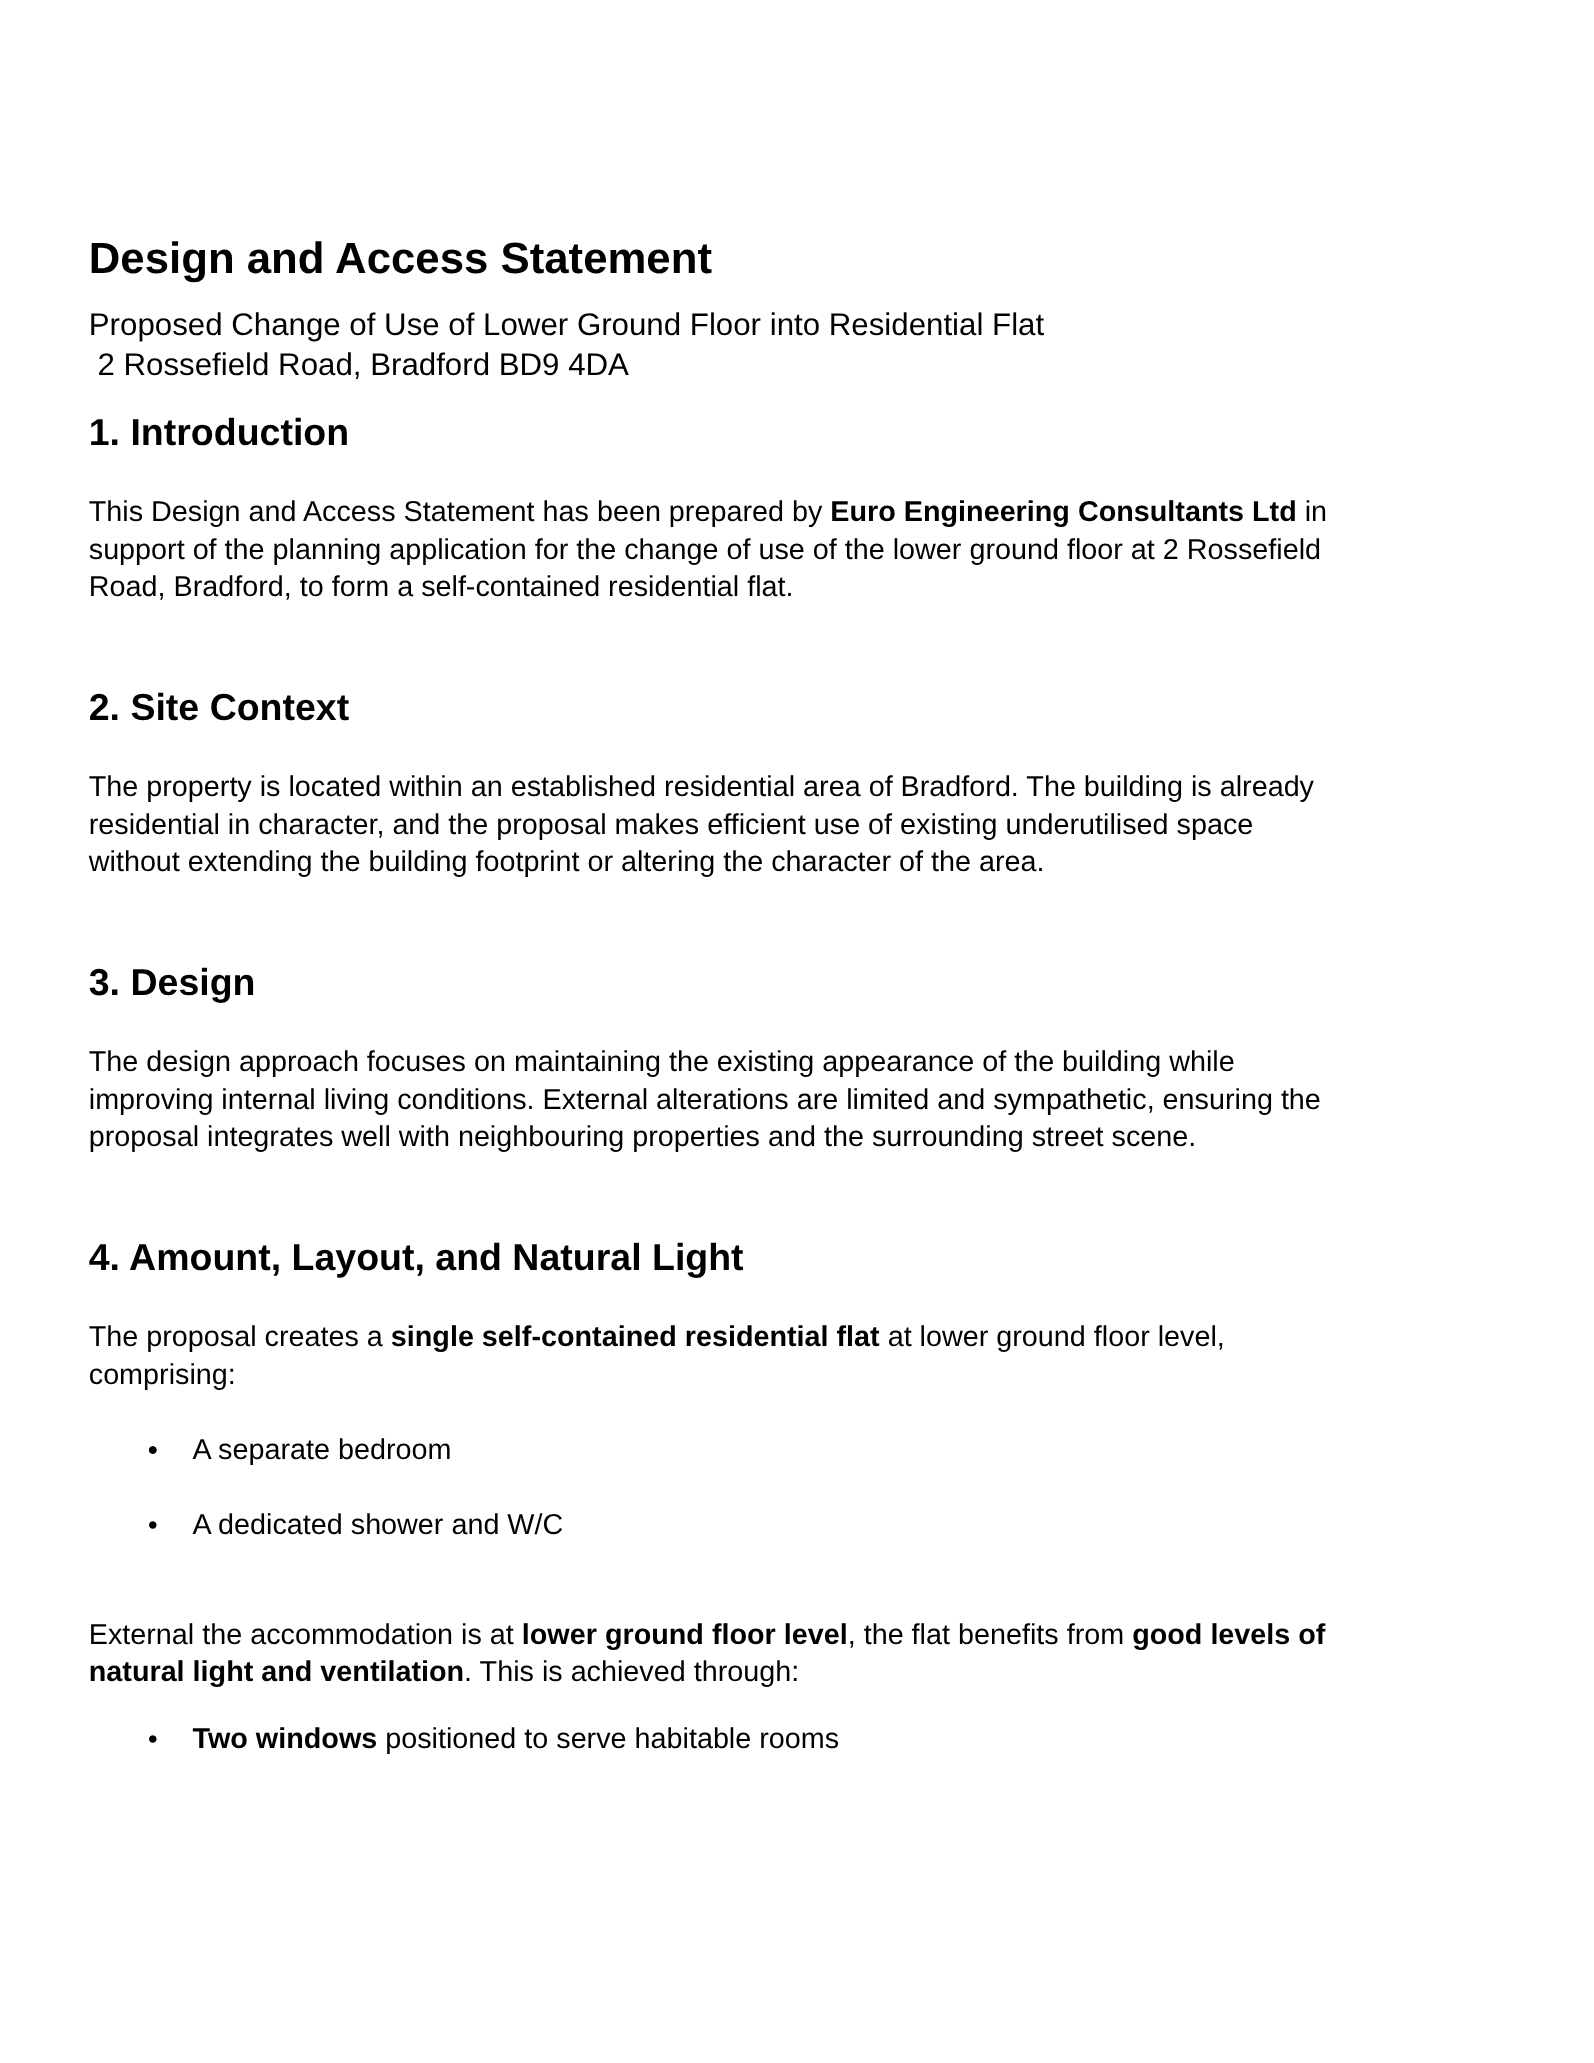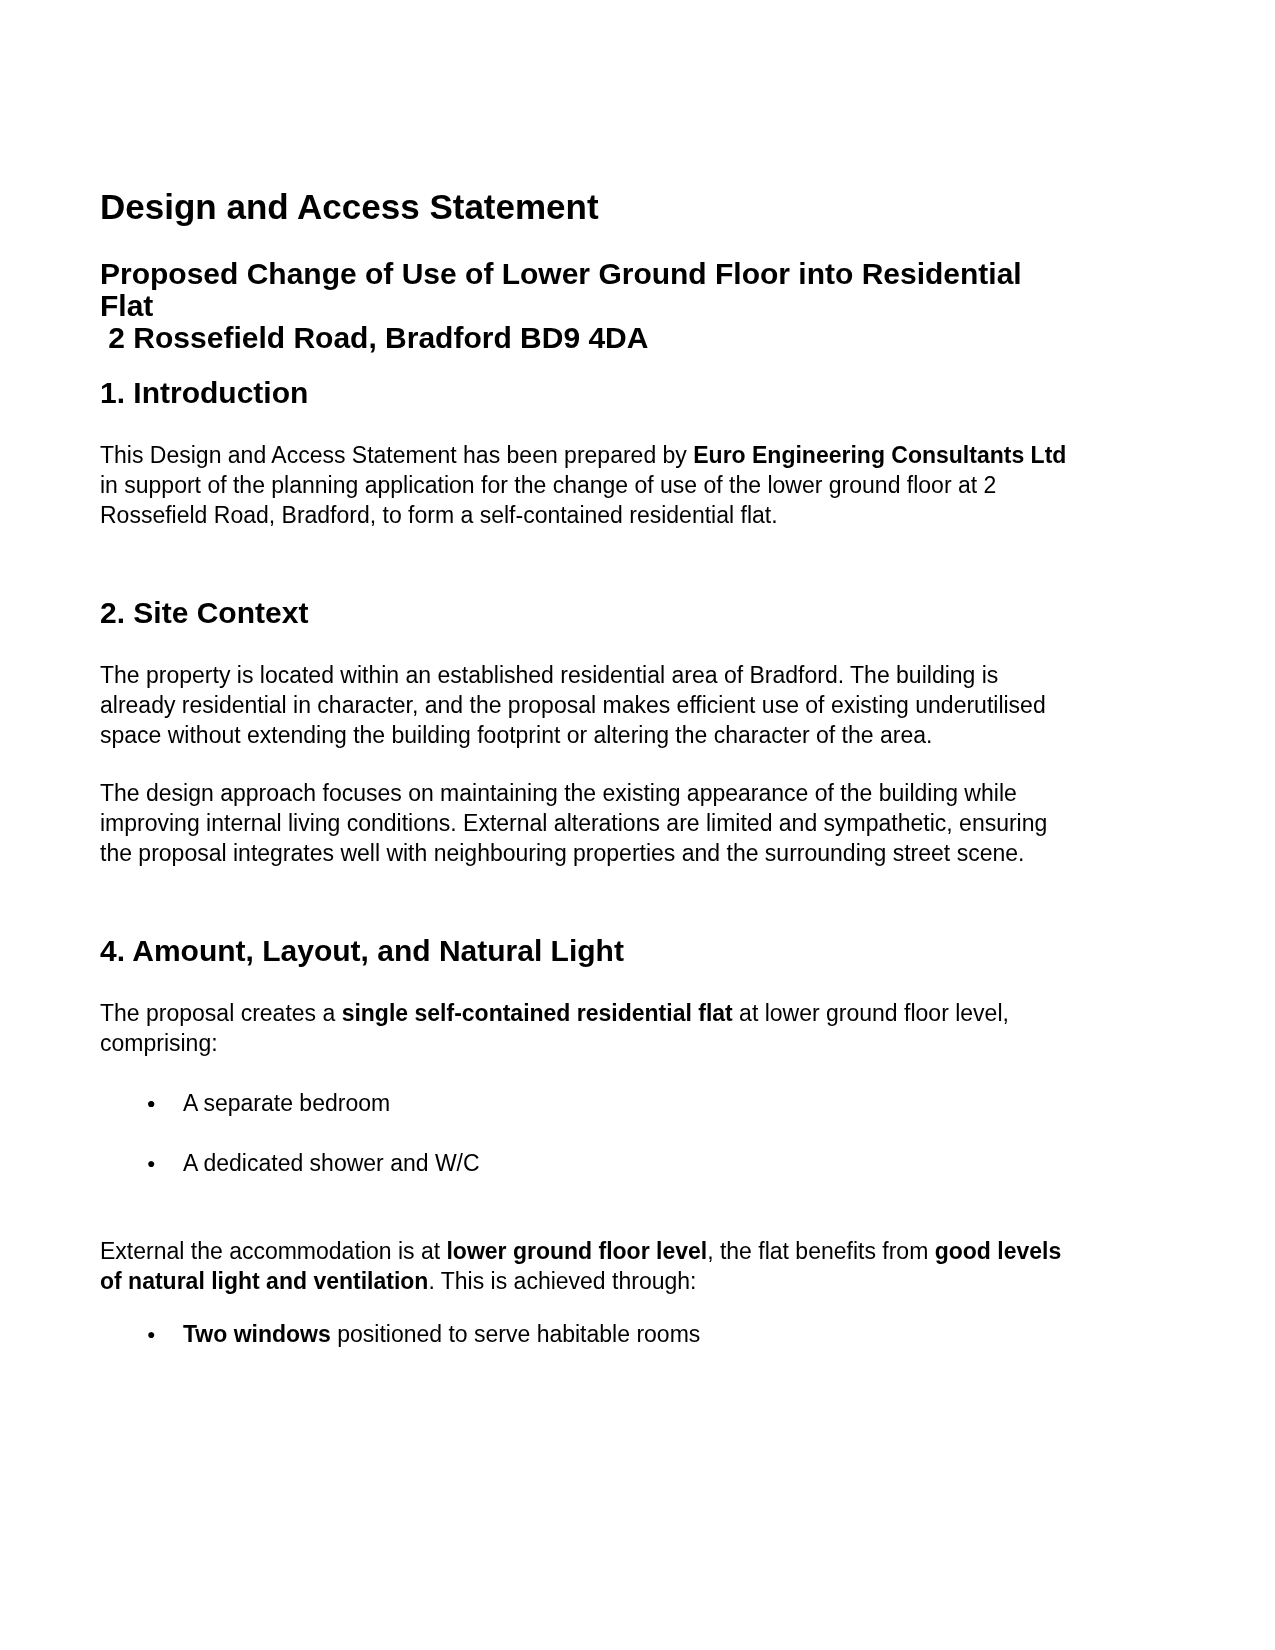--- a/index.html
+++ b/index.html
@@ -6,35 +6,35 @@
     margin: 0;
     padding: 0;
     background: #ffffff;
   }
   .page {
     width: 1275px;
     height: 1650px;
     box-sizing: border-box;
     background: #ffffff;
     color: #000000;
-    padding: 150px 197px 0 100px;
+    padding: 150px 197px 0 71px;
     font-family: "Liberation Sans", "DejaVu Sans", sans-serif;
     overflow: hidden;
   }
   .doc-title {
     font-size: 35px;
     line-height: 42px;
     font-weight: 700;
     margin: 36px 0 0 0;
   }
   .doc-subtitle {
-    font-size: 30px;
+    font-size: 25px;
     line-height: 32px;
-    font-weight: 700;
-    margin: 30px 0 0 0;
+    font-weight: 400;
+    margin: 16px 0 0 0;
     white-space: pre-wrap;
   }
   .section-heading {
     font-size: 30px;
     line-height: 38px;
     font-weight: 700;
     margin: 64px 0 0 0;
   }
   .doc-subtitle + .section-heading {
     margin-top: 20px;
@@ -74,20 +74,21 @@
 
 <div class="page">
   <div>
       <h1 class="doc-title"><span>Design and Access Statement</span></h1>
       <p class="doc-subtitle">Proposed Change of Use of Lower Ground Floor into Residential Flat
  2 Rossefield Road, Bradford BD9 4DA</p>
       <h2 class="section-heading"><span>1. Introduction</span></h2>
       <p class="body-paragraph"><span>This Design and Access Statement has been prepared by </span><strong>Euro Engineering Consultants Ltd</strong><span> in support of the planning application for the change of use of the lower ground floor at 2 Rossefield Road, Bradford, to form a self-contained residential flat.</span></p>
       <h2 class="section-heading"><span>2. Site Context</span></h2>
       <p class="body-paragraph"><span>The property is located within an established residential area of Bradford. The building is already residential in character, and the proposal makes efficient use of existing underutilised space without extending the building footprint or altering the character of the area.</span></p>
+      <h2 class="section-heading"><span>3. Design</span></h2>
       <p class="body-paragraph"><span>The design approach focuses on maintaining the existing appearance of the building while improving internal living conditions. External alterations are limited and sympathetic, ensuring the proposal integrates well with neighbouring properties and the surrounding street scene.</span></p>
       <h2 class="section-heading"><span>4. Amount, Layout, and Natural Light</span></h2>
       <p class="body-paragraph"><span>The proposal creates a </span><strong>single self-contained residential flat</strong><span> at lower ground floor level, comprising:</span></p>
       <ul class="bullet-list">
         <li><span class="bullet-glyph">●</span></li>
         <li><span class="bullet-glyph">●</span><span>A separate bedroom</span></li>
         <li><span class="bullet-glyph">●</span><span>A dedicated shower and W/C</span></li>
       </ul>
       <p class="body-paragraph"><span>External the accommodation is at </span><strong>lower ground floor level</strong><span>, the flat benefits from </span><strong>good levels of natural light and ventilation</strong><span>. This is achieved through:</span></p>
       <ul class="bullet-list">

